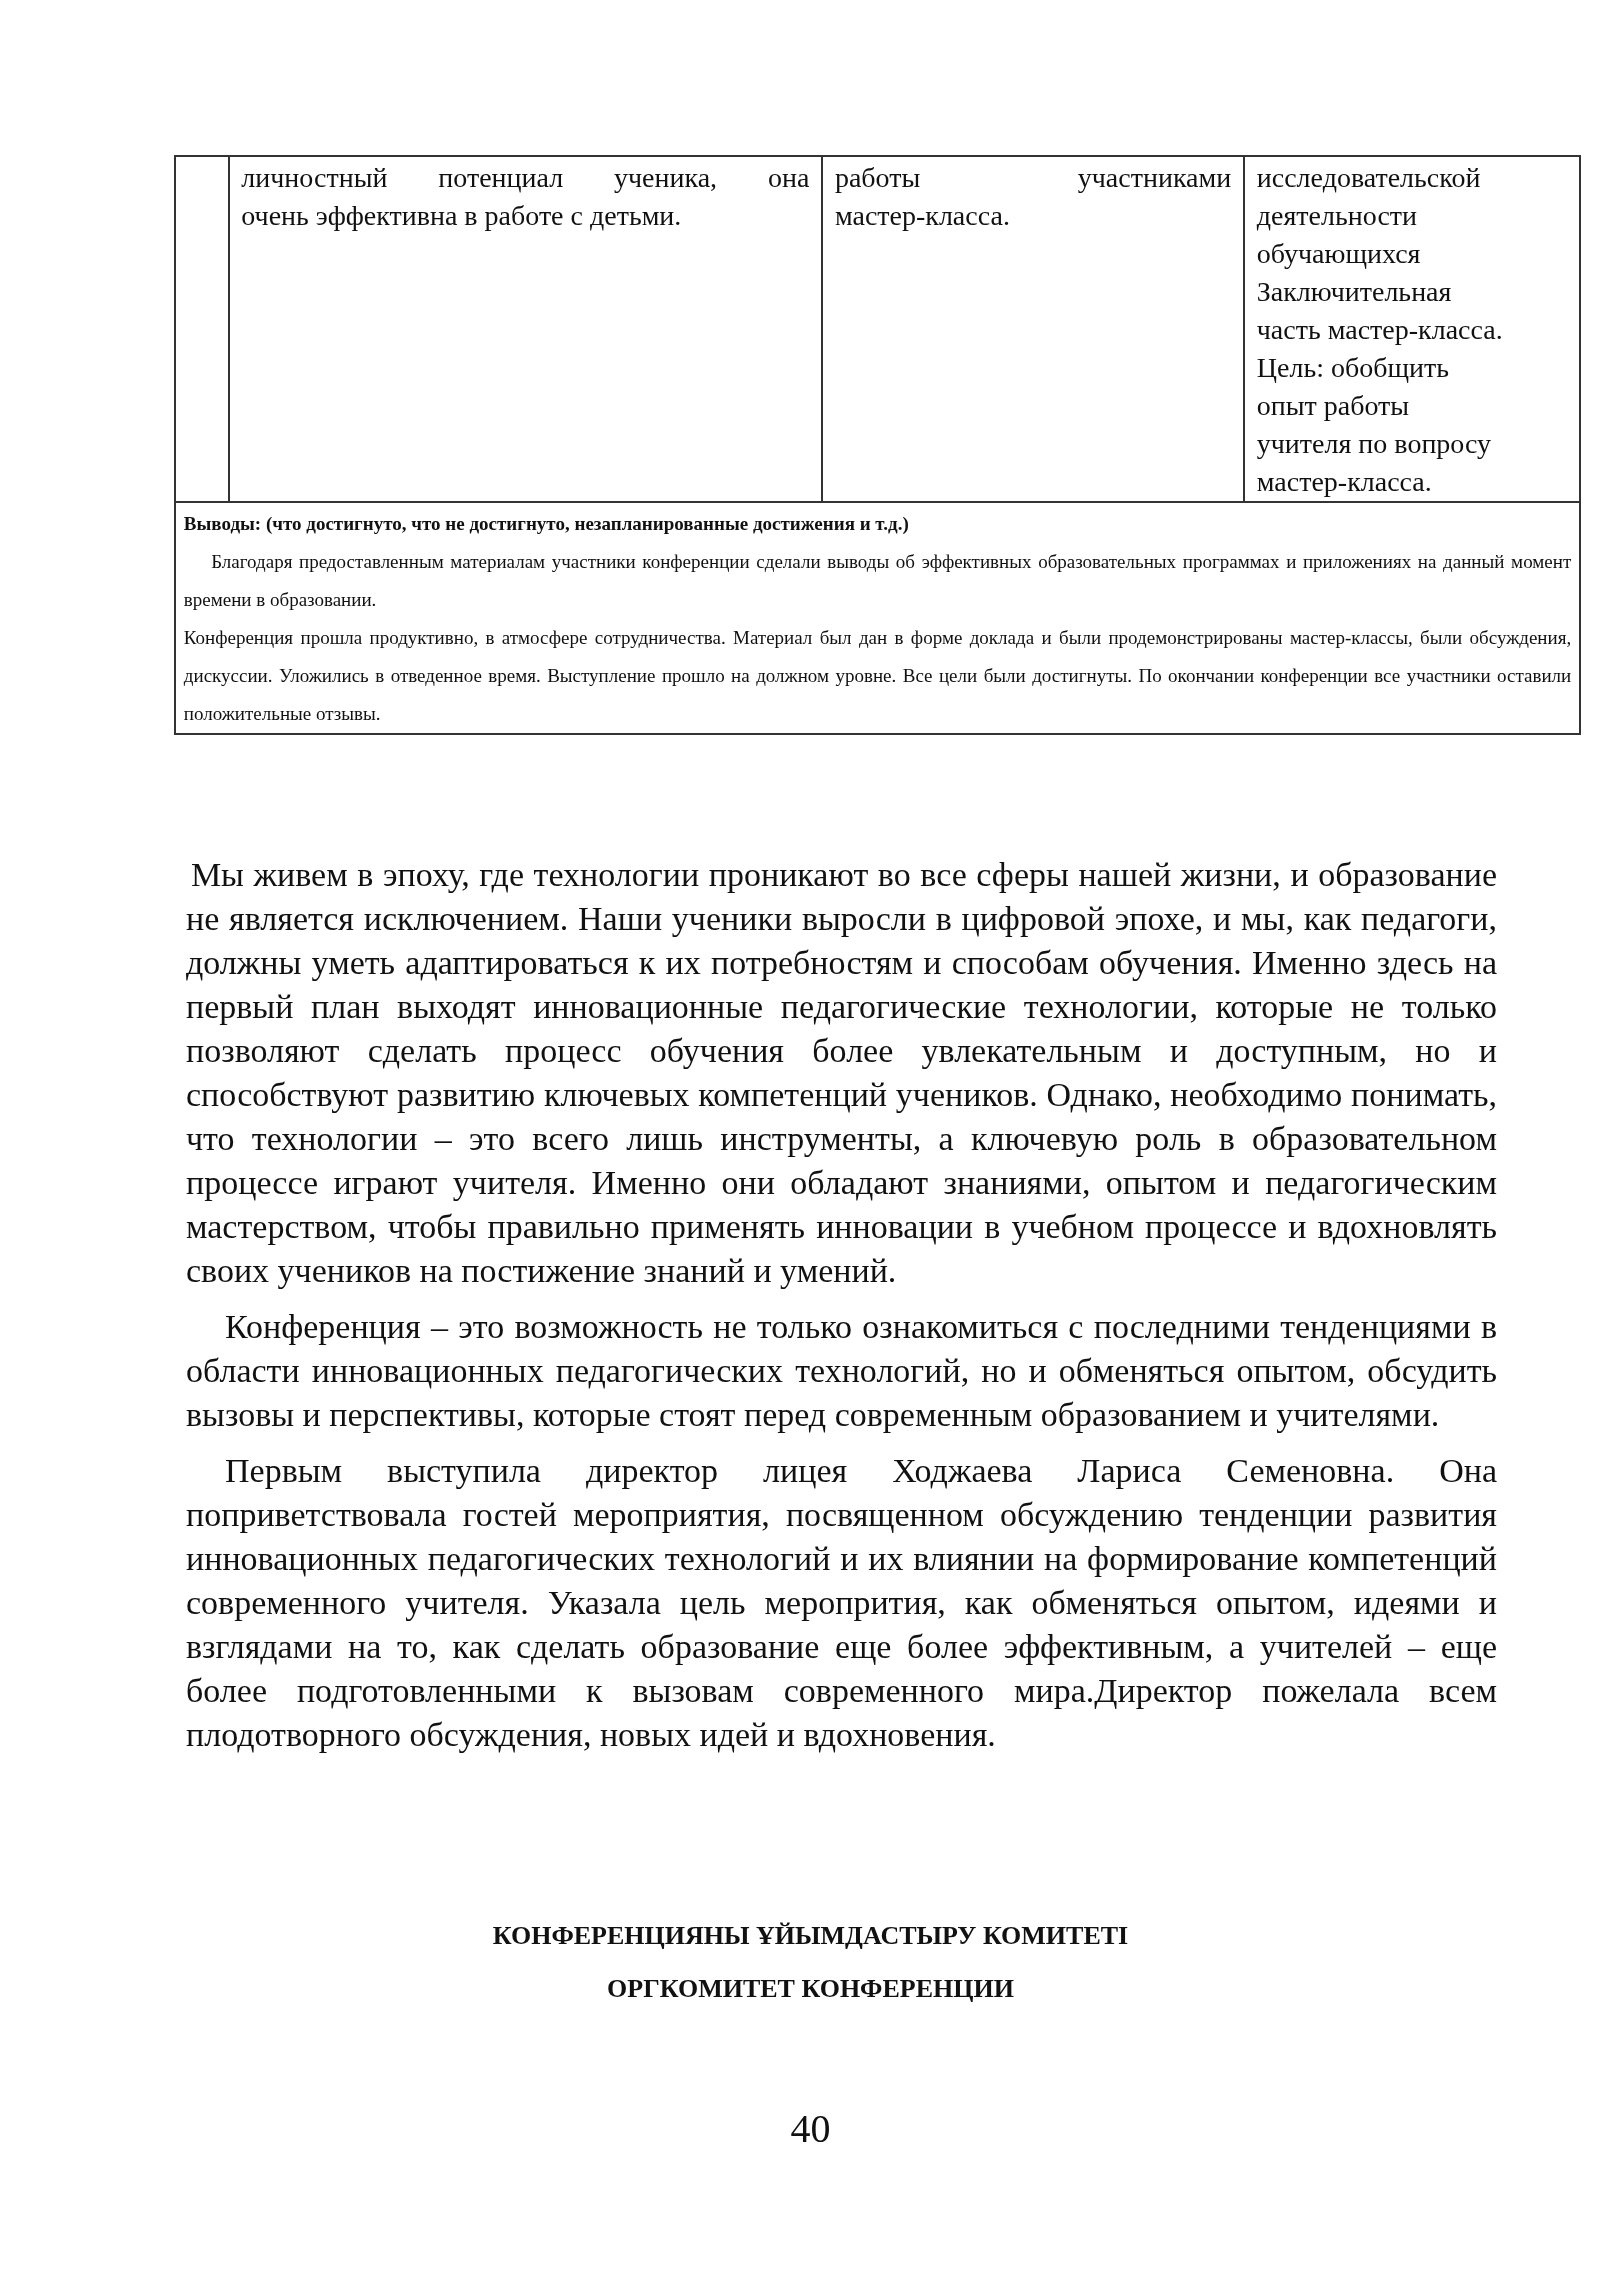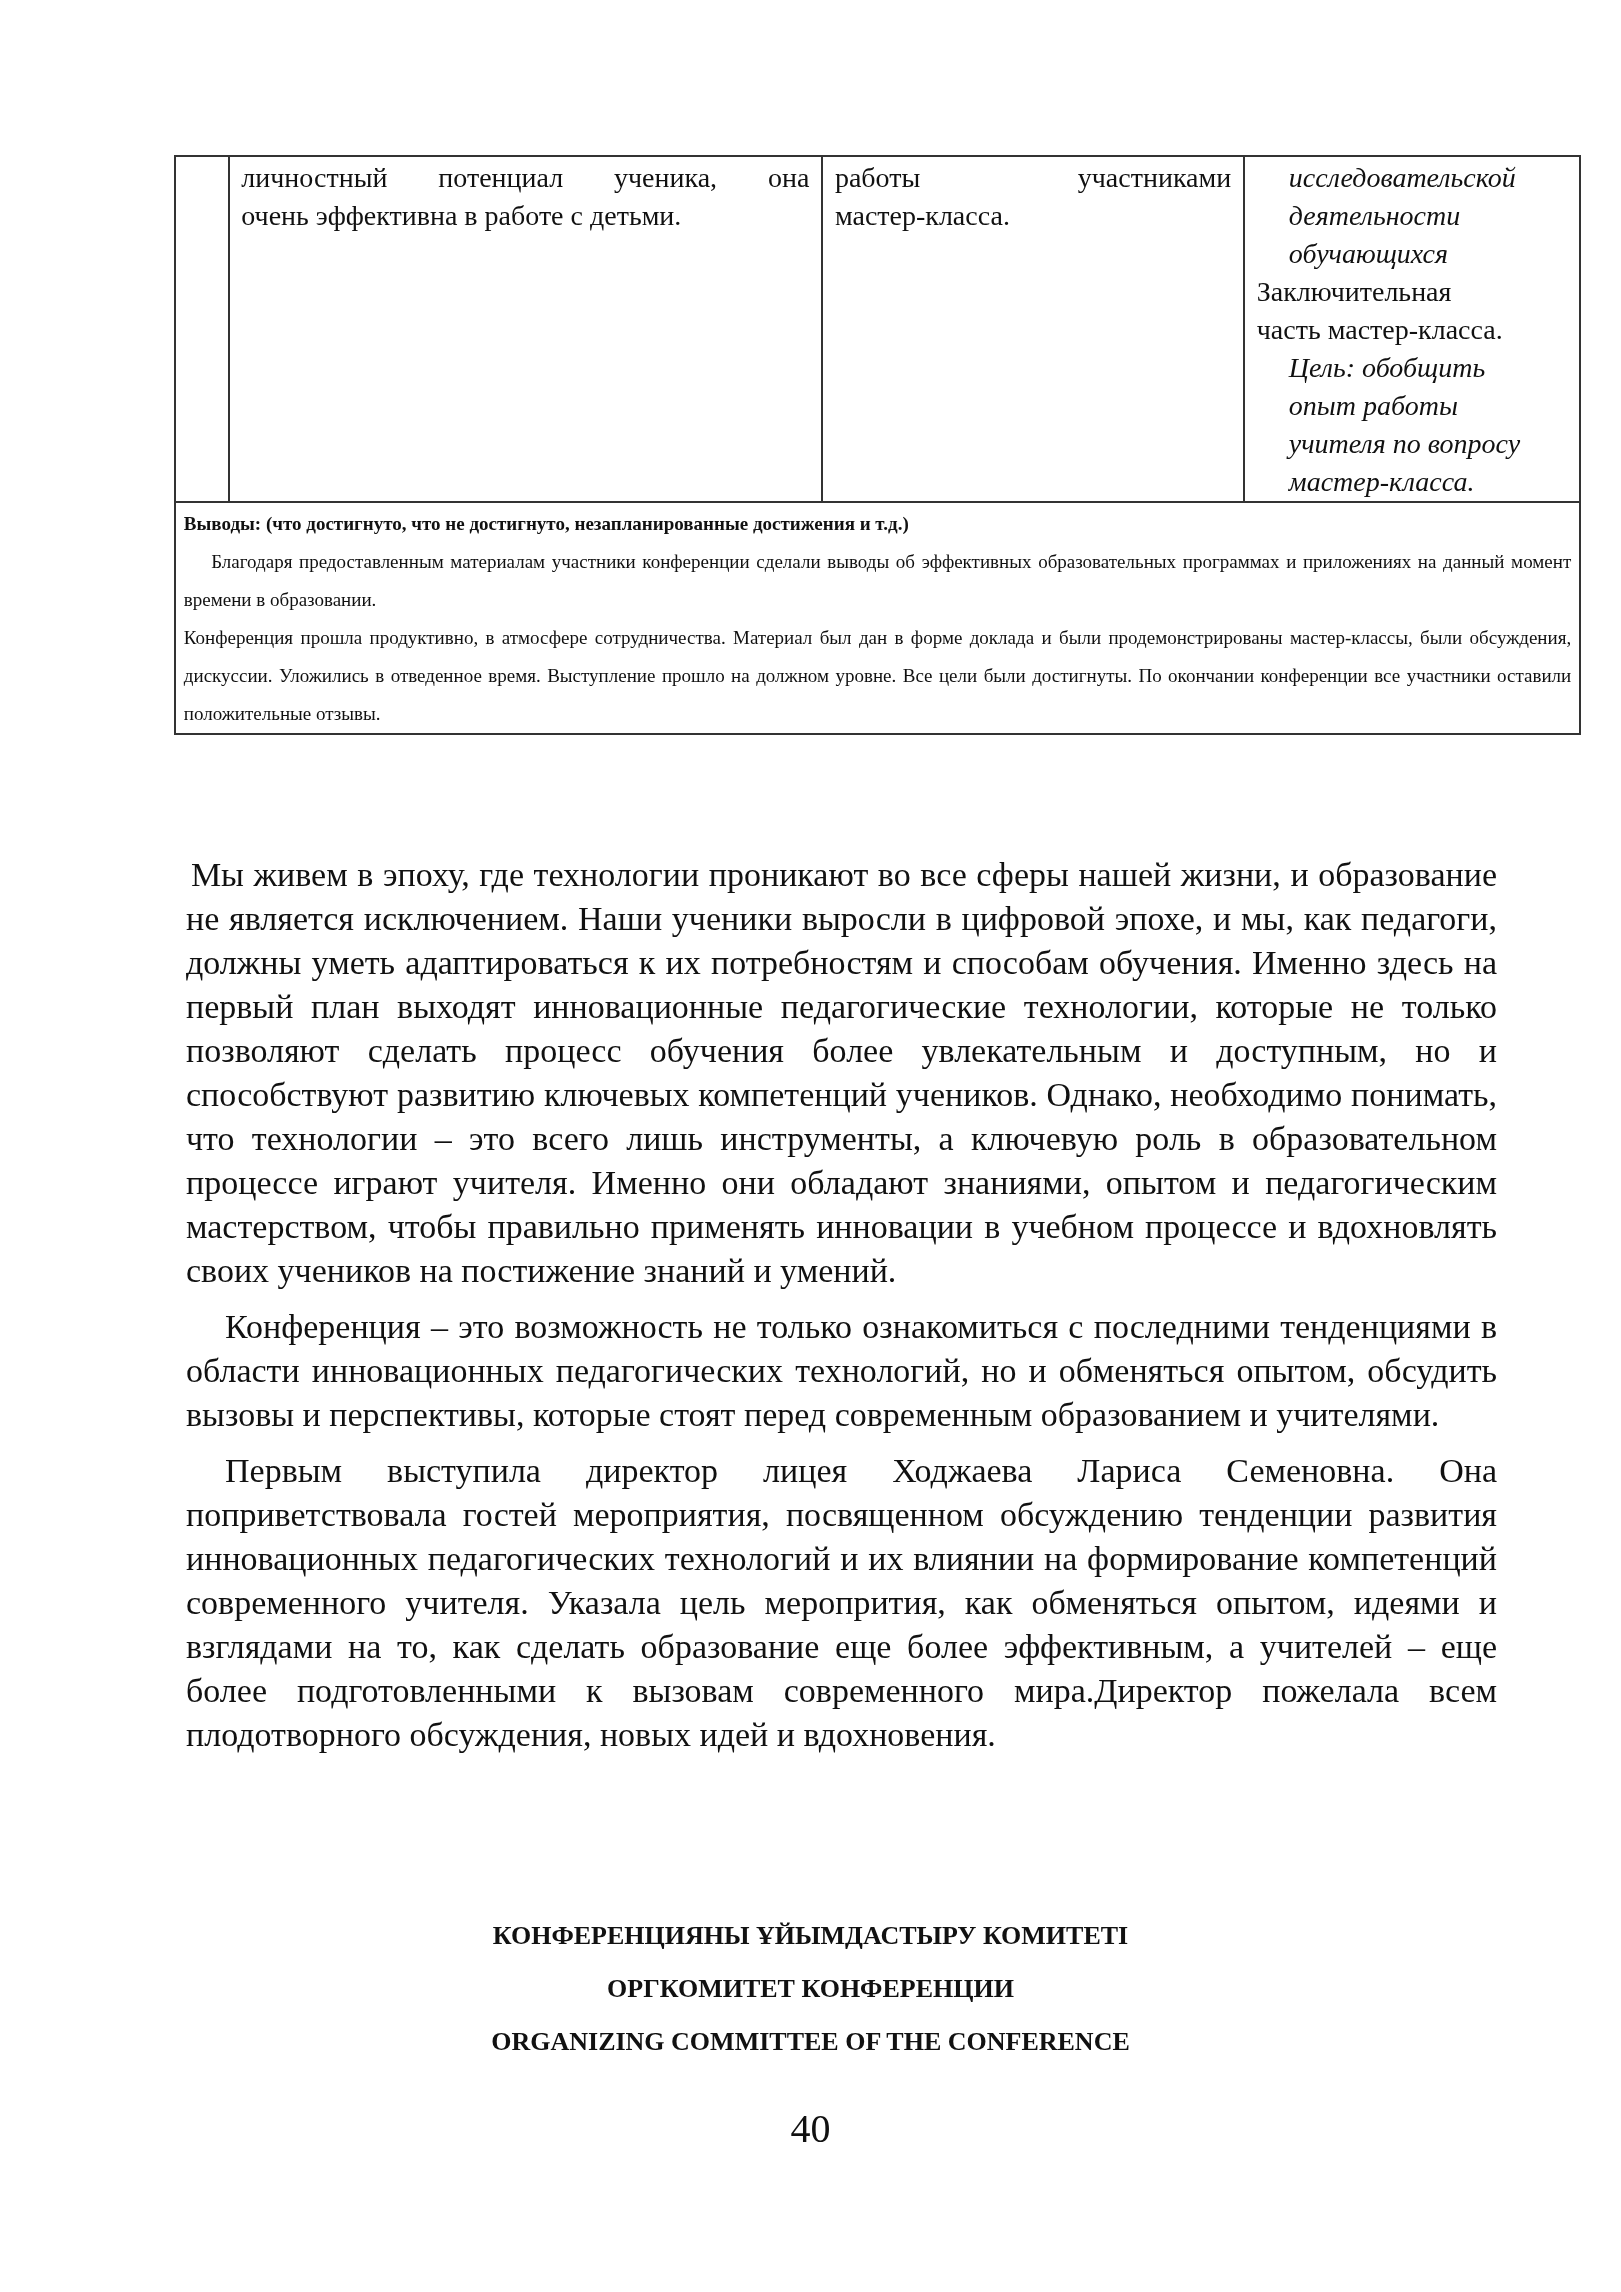--- a/index.html
+++ b/index.html
@@ -11,21 +11,21 @@
       position: absolute; left: 174px; top: 155px; width: 1407px;
       border-collapse: collapse; table-layout: fixed;
       font-size: 28px; line-height: 38px;
     }
     .tbl td { border: 2px solid #333; vertical-align: top; padding: 2px 11.8px 0 11.8px; }
     .c0 { width: 51px; padding: 0 !important; }
     .c1 { width: 562px; text-align: justify; text-align-last: left; }
     .c2 { width: 392px; }
     .c3 { width: 307px; }
     .jline { display: flex; justify-content: space-between; }
-    .it { font-style: italic; display: block; margin-left: 32px; }
+    .it { display: block; }
     .nm { display: block; }
     .concl { padding: 2px 7.8px 0 7.8px !important; font-size: 19px; line-height: 38px; }
     .concl-title { font-weight: bold; display: block; }
     .concl p { margin: 0; text-align: justify; }
     .concl p.ind { text-indent: 27.4px; }
 
     .body-text {
       position: absolute; left: 174px; top: 841px; width: 1335px;
       font-size: 34px; line-height: 44px; text-align: justify;
     }
@@ -87,17 +87,16 @@
 
 <div class="body-text">
   <p class="p1">Мы живем в эпоху, где технологии проникают во все сферы нашей жизни, и образование не является исключением. Наши ученики выросли  в цифровой эпохе, и мы, как педагоги, должны уметь адаптироваться к их потребностям и способам обучения. Именно здесь на первый план выходят инновационные педагогические технологии, которые не только позволяют сделать процесс обучения более увлекательным и доступным, но и способствуют развитию ключевых компетенций учеников. Однако, необходимо понимать, что технологии – это всего лишь инструменты, а ключевую роль в образовательном процессе играют учителя. Именно они обладают знаниями, опытом и педагогическим мастерством, чтобы правильно применять инновации в учебном процессе и вдохновлять своих учеников на постижение знаний и умений.</p>
   <p class="ind">Конференция – это возможность не только ознакомиться с последними тенденциями в области инновационных педагогических технологий, но и обменяться опытом, обсудить вызовы и перспективы, которые стоят перед современным образованием и учителями.</p>
   <p class="ind">Первым выступила директор лицея Ходжаева Лариса Семеновна. Она поприветствовала гостей  мероприятия, посвященном обсуждению тенденции развития инновационных педагогических технологий и их влиянии на формирование компетенций современного учителя. Указала цель меропрития, как обменяться опытом, идеями и взглядами на то,  как сделать образование еще более эффективным, а учителей – еще более подготовленными к вызовам современного мира.Директор пожелала всем плодотворного обсуждения, новых идей и вдохновения.</p>
 </div>
 
 <div class="headings">
   <div>КОНФЕРЕНЦИЯНЫ ҰЙЫМДАСТЫРУ КОМИТЕТІ</div>
   <div>ОРГКОМИТЕТ КОНФЕРЕНЦИИ</div>
-  <div>ORGANIZING COMMITTEE OF THE CONFERENCE</div>
 </div>
 
 <div class="page-num">40</div>
 
 
 </body></html>

